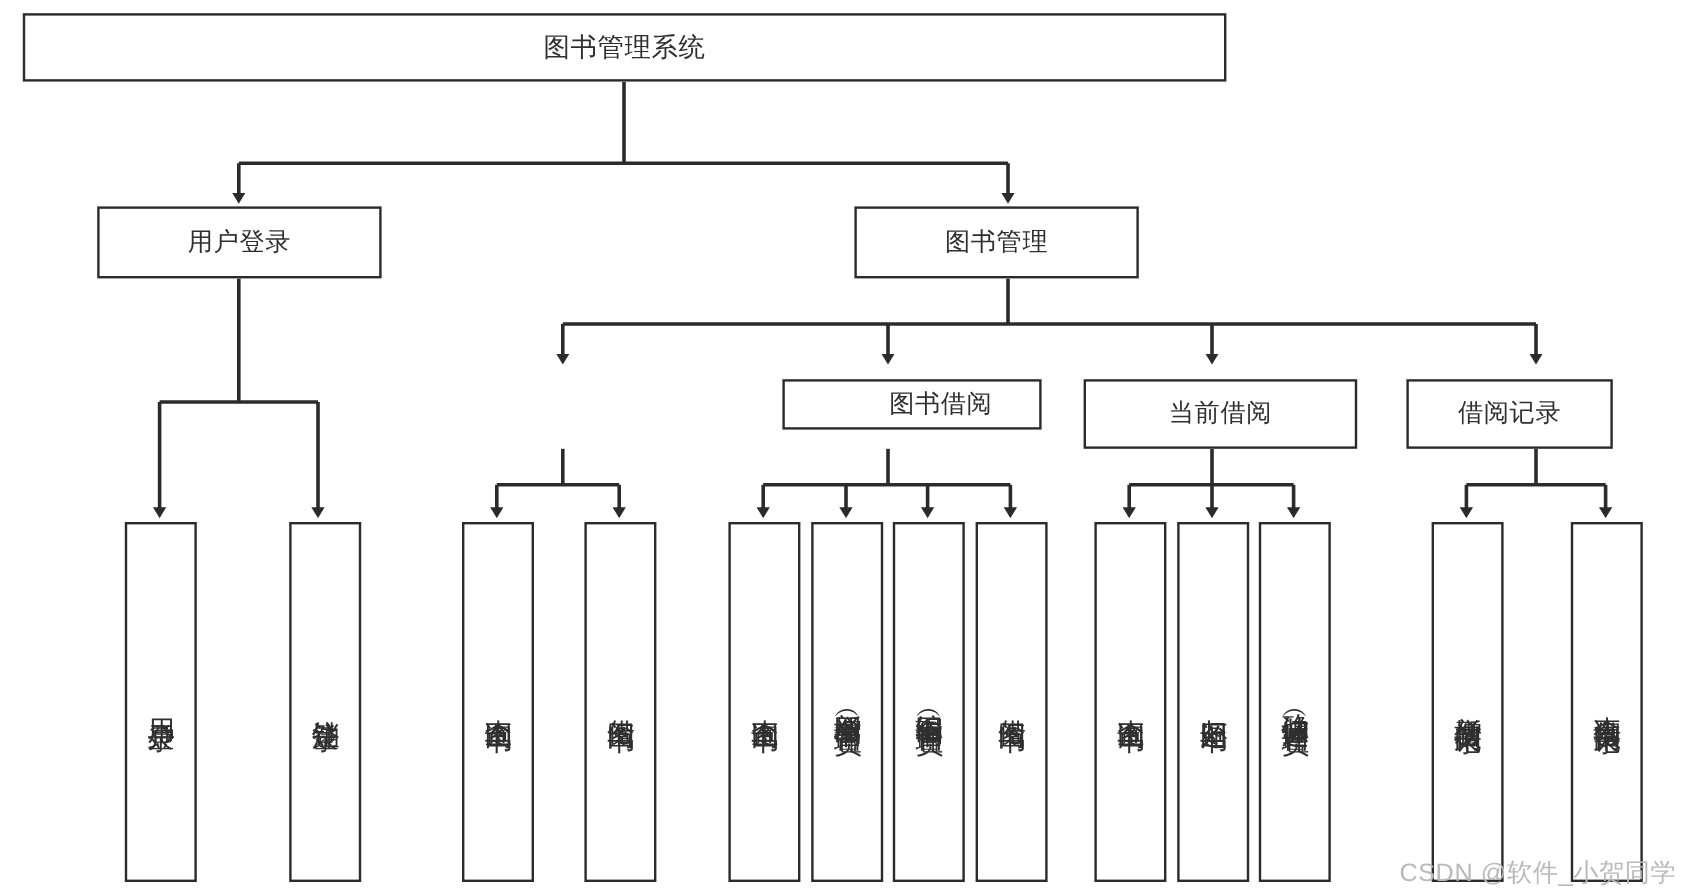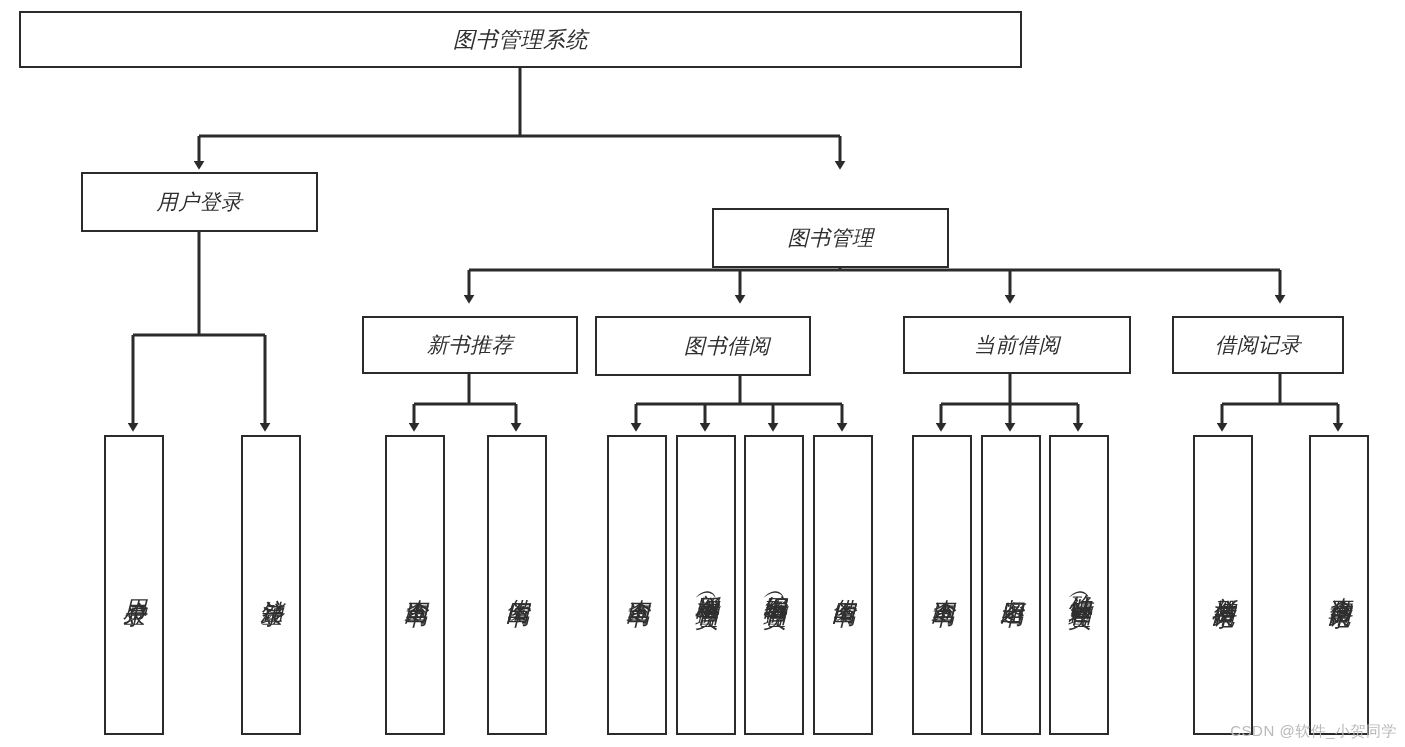--- a/index.html
+++ b/index.html
@@ -28,21 +28,20 @@
   }
   .node {
     position: absolute;
     box-sizing: border-box;
     background: #ffffff;
     border: 2px solid #2b2b2b;
     display: flex;
     align-items: center;
     justify-content: center;
     overflow: visible;
-    font-style: italic;
   }
   .node-label {
     color: #2f2f2f;
     text-align: center;
     line-height: 1.18;
     white-space: nowrap;
   }
   
   .node.horiz .node-label {
     font-size: 21px;
@@ -62,21 +61,21 @@
     font-size: 23px;
     line-height: 1.04;
     letter-spacing: 2px;
     white-space: nowrap;
     max-height: 292px;
   }
   .watermark {
     position: absolute;
     right: 8px;
     bottom: 6px;
-    font-size: 15px;
+    font-size: 21px;
     color: #b9b9b9;
     white-space: nowrap;
     letter-spacing: 0.5px;
   }
 </style>
 </head>
 <body>
 
 <div id="canvas">
 
@@ -132,28 +131,25 @@
     </g>
   </svg>
 
   <div class="node horiz root" style="left:19px; top:11px; width:1003px; height:57px;">
     <span class="node-label">图书管理系统</span>
   </div>
 
   <div class="node horiz" style="left:81px; top:172px; width:237px; height:60px;">
     <span class="node-label">用户登录</span>
   </div>
-  <div class="node horiz" style="left:712px; top:172px; width:237px; height:60px;margin-top:36px;">
+  <div class="node horiz" style="left:712px; top:172px; width:237px; height:60px;">
     <span class="node-label">图书管理</span>
   </div>
 
-  <div class="node horiz" style="left:362px; top:316px; width:216px; height:58px;">
-    <span class="node-label">新书推荐</span>
-  </div>
-  <div class="node horiz" style="left:595px; top:316px; width:216px; height:60px;padding-left:48px;">
+  <div class="node horiz" style="left:652px; top:316px; width:216px; height:42px;padding-left:48px;">
     <span class="node-label">图书借阅</span>
   </div>
   <div class="node horiz" style="left:903px; top:316px; width:228px; height:58px;">
     <span class="node-label">当前借阅</span>
   </div>
   <div class="node horiz" style="left:1172px; top:316px; width:172px; height:58px;">
     <span class="node-label">借阅记录</span>
   </div>
 
   <div class="node vert" style="left:104px; top:435px; width:60px; height:300px;">

